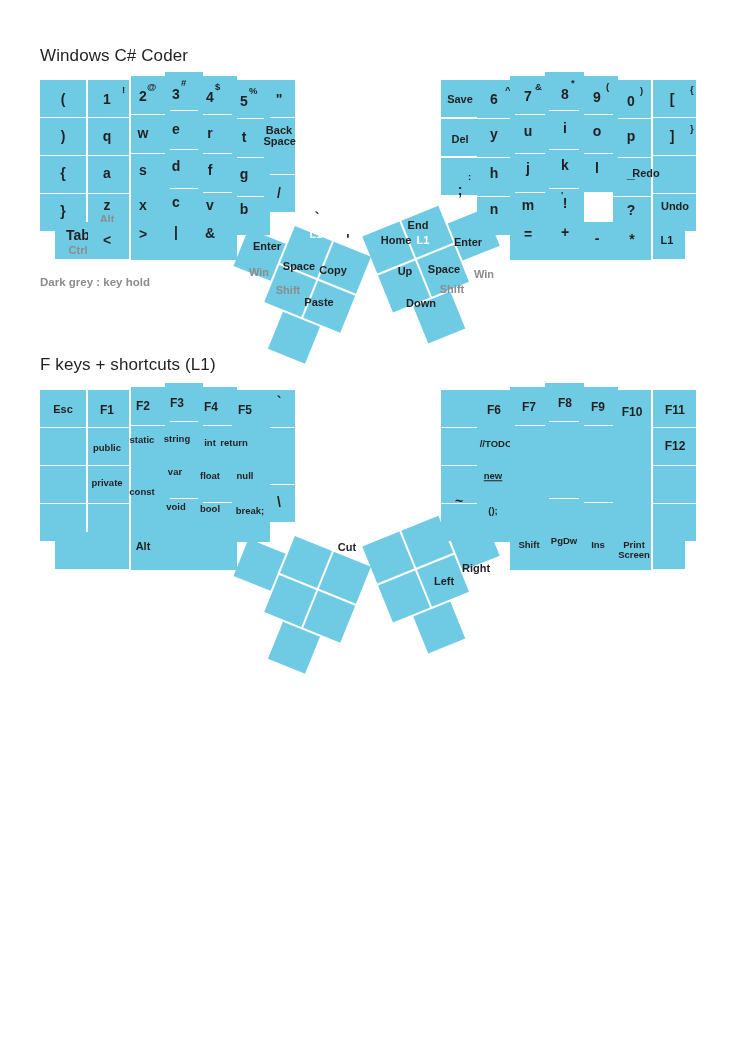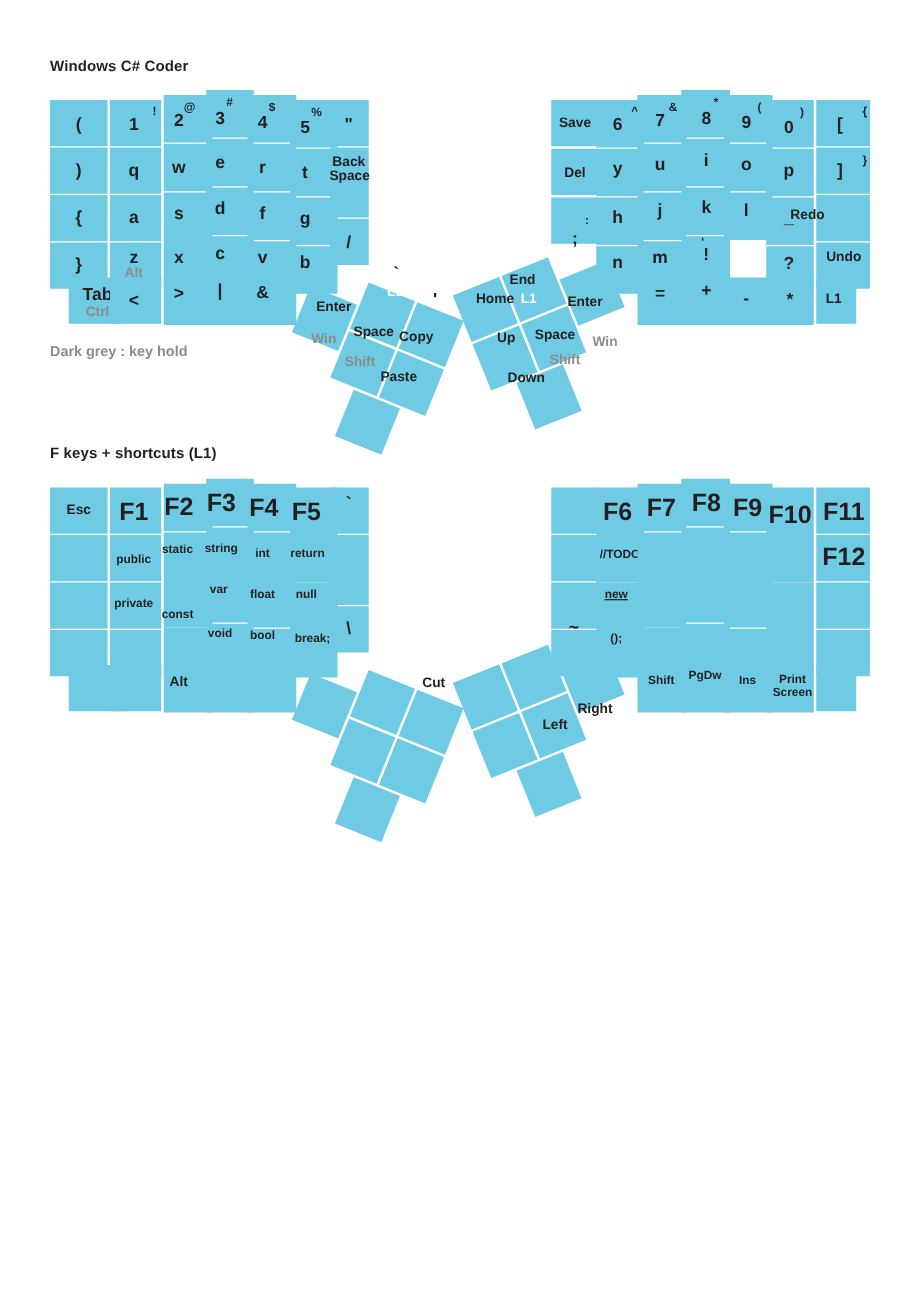--- a/index.html
+++ b/index.html
@@ -3,39 +3,39 @@
 <meta charset="utf-8">
 <style>
   html,body{margin:0;padding:0;}
   body{
     width:736px;height:1041px;background:#ffffff;
     font-family:"Liberation Sans", sans-serif;
     position:relative;overflow:hidden;
   }
   .layer{position:absolute;left:0;top:0;width:736px;height:1041px;}
   .title{
-    position:absolute;font-weight:bold;font-size:12px;color:#231f20;
+    position:absolute;font-weight:normal;font-size:17px;color:#231f20;
     letter-spacing:0.1px;white-space:nowrap;text-align:center;
   }
   .note{
     position:absolute;font-weight:bold;font-size:11.5px;color:#8c8c8c;
     white-space:nowrap;
   }
   .key{
     position:absolute;background:#6fcbe4;box-sizing:border-box;
     border:0;
   }
   .lbl{
     position:absolute;white-space:nowrap;color:#231f20;
     font-weight:bold;line-height:1;
   }
   .lbl.small{font-size:9.5px;font-weight:bold;}
   .lbl.mid{font-size:11px;font-weight:bold;}
   .lbl.big{font-size:14px;font-weight:bold;}
-  .lbl.xbig{font-size:20px;font-weight:bold;}
+  .lbl.xbig{font-size:12px;font-weight:bold;}
   .lbl.grey{color:#8c8c8c;}
   .lbl.white{color:#ffffff;}
   .lbl.ctr{transform:translate(-50%,-50%);}
 </style>
 </head>
 <body>
 
 <div class="title" style="left:40px;top:46px;">Windows C# Coder</div>
 <div class="note" style="left:40px;top:276px;">Dark grey : key hold</div>
 
@@ -315,21 +315,21 @@
 <div class="key" style="left:131px;top:426px;width:39px;height:38px;"></div>
 <div class="lbl small ctr" style="left:142px;top:440px;">static</div>
 
 <div class="key" style="left:165px;top:422px;width:38px;height:38px;"></div>
 <div class="lbl small ctr" style="left:177px;top:439px;">string</div>
 
 <div class="key" style="left:198px;top:426px;width:39px;height:38px;"></div>
 <div class="lbl small ctr" style="left:210px;top:443px;">int</div>
 
 <div class="key" style="left:232px;top:428px;width:38px;height:38px;"></div>
-<div class="lbl small ctr" style="left:246px;top:443px;">return</div>
+<div class="lbl small ctr" style="left:234px;top:443px;">return</div>
 
 <div class="key" style="left:264px;top:428px;width:31px;height:56px;"></div>
 
 <div class="key" style="left:40px;top:466px;width:46px;height:37px;"></div>
 
 <div class="key" style="left:88px;top:466px;width:41px;height:37px;"></div>
 <div class="lbl small ctr" style="left:107px;top:483px;">private</div>
 
 <div class="key" style="left:131px;top:464px;width:39px;height:38px;"></div>
 <div class="lbl small ctr" style="left:142px;top:492px;">const</div>

